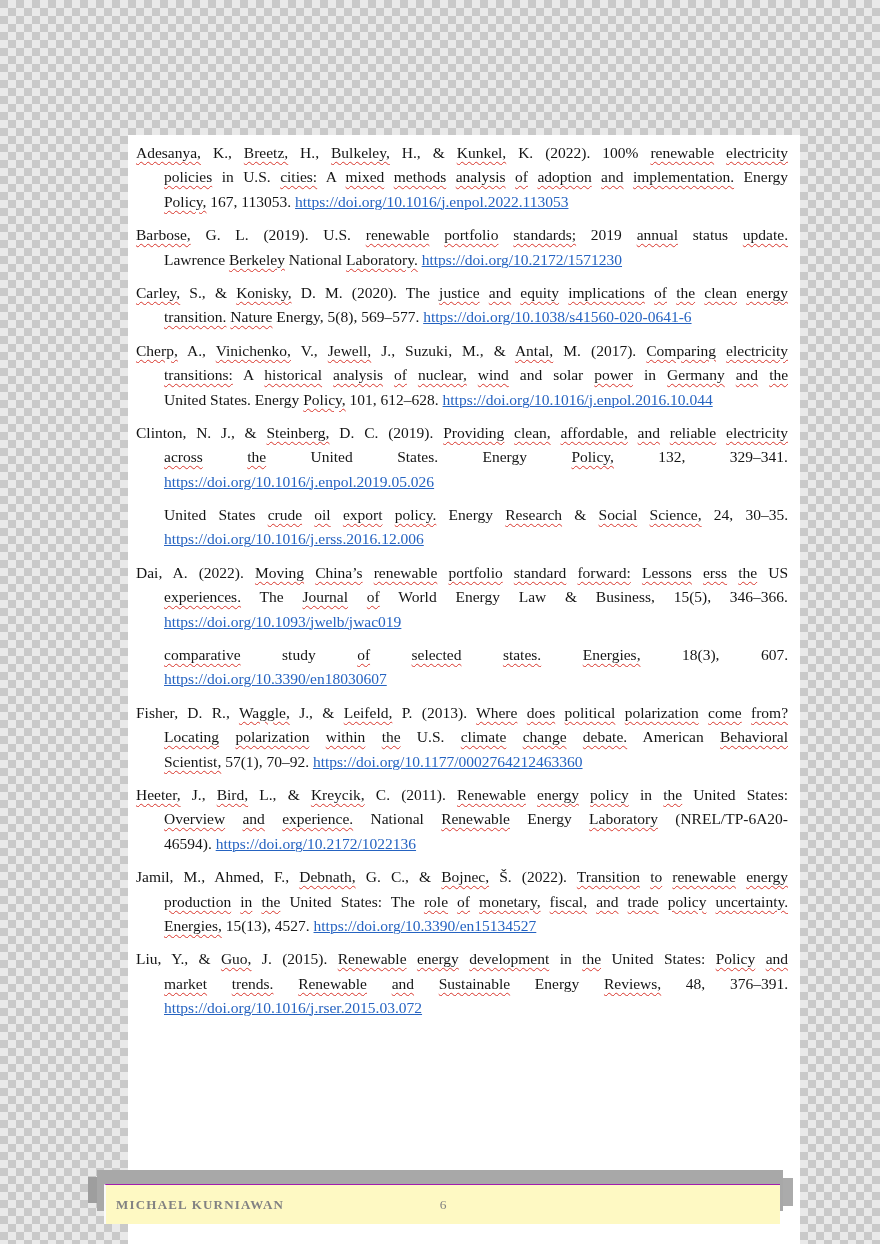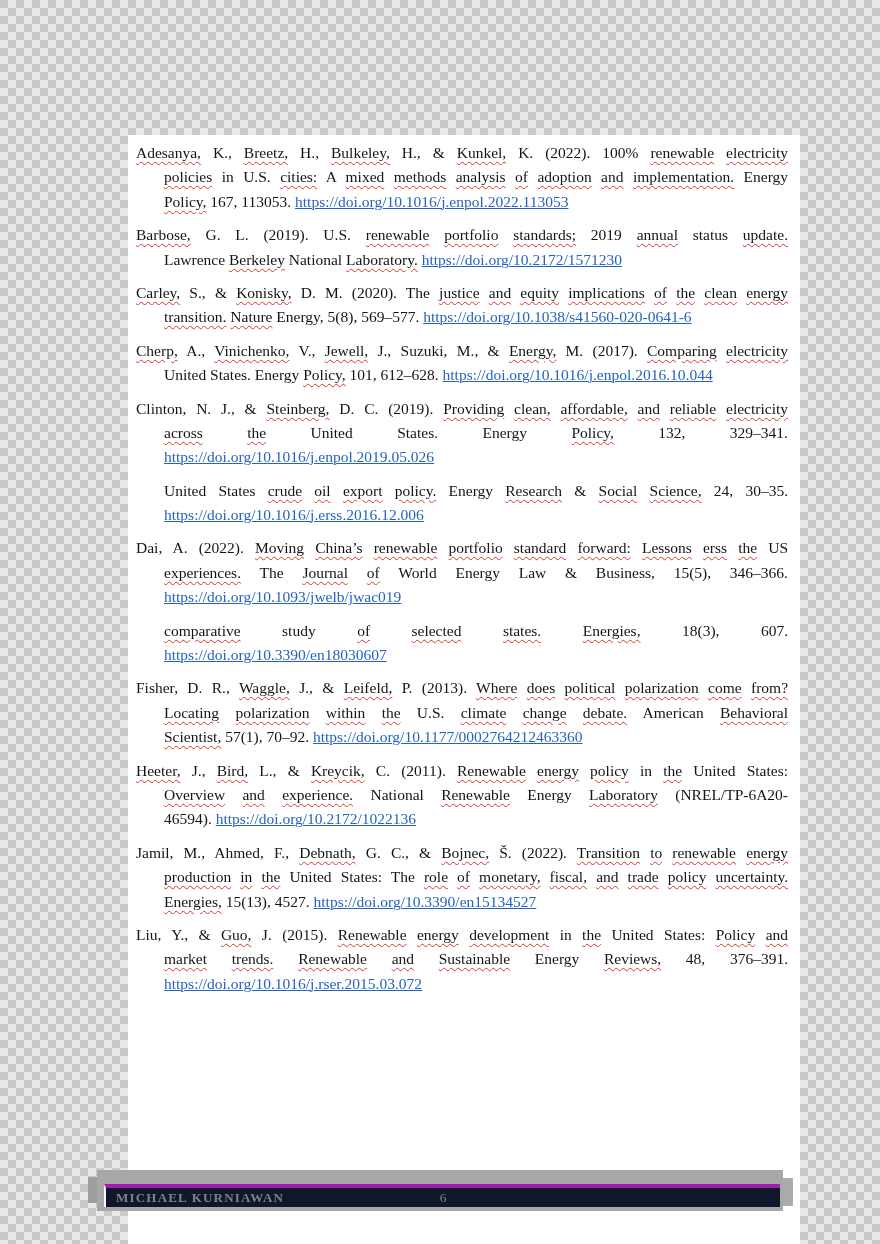--- a/index.html
+++ b/index.html
@@ -46,22 +46,22 @@
   }
   
   .f-notch{position:absolute;background:#9e9e9e;}
   .f-notch.left{left:88px;top:1177px;width:11px;height:26px;}
   .f-notch.right{left:783px;top:1178px;width:10px;height:28px;background:#ababab;}
   .f-bar{
     position:absolute;left:97px;top:1170px;width:686px;height:41px;
     background:#a8a8a8;
   }
   .f-inner{
-    position:absolute;left:7px;top:14px;right:3px;height:23px;
-    background:#0f172a;border-top:4px solid #a21caf;border-left:2px solid #fafafa;
+    position:absolute;left:7px;top:14px;right:3px;height:40px;
+    background:#fef9c3;border-top:1px solid #a21caf;border-left:2px solid #fafafa;
     box-sizing:border-box;
   }
   .f-author{
     position:absolute;left:10px;top:50%;transform:translateY(-50%);
     font-size:13px;font-weight:700;letter-spacing:1.2px;
     color:var(--footer-text,#828282);white-space:nowrap;
   }
   .f-page{
     position:absolute;left:0;right:0;top:50%;transform:translateY(-50%);
     text-align:center;font-size:13.5px;color:var(--footer-text,#828282);
@@ -80,21 +80,22 @@
         </div>
         <div class="ref">
           <div class="tline"><span class="sq">Barbose,</span> G. L. (2019). U.S. <span class="sq">renewable</span> <span class="sq">portfolio</span> <span class="sq">standards;</span> 2019 <span class="sq">annual</span> status <span class="sq">update.</span></div>
           <div class="tline cont last">Lawrence <span class="sq">Berkeley</span> National <span class="sq">Laboratory.</span> <span class="link">https://doi.org/10.2172/1571230</span></div>
         </div>
         <div class="ref">
           <div class="tline"><span class="sq">Carley,</span> S., &amp; <span class="sq">Konisky,</span> D. M. (2020). The <span class="sq">justice</span> <span class="sq">and</span> <span class="sq">equity</span> <span class="sq">implications</span> <span class="sq">of</span> <span class="sq">the</span> <span class="sq">clean</span> <span class="sq">energy</span></div>
           <div class="tline cont last"><span class="sq">transition.</span> <span class="sq">Nature</span> Energy, 5(8), 569–577. <span class="link">https://doi.org/10.1038/s41560-020-0641-6</span></div>
         </div>
         <div class="ref">
-          <div class="tline"><span class="sq">Cherp,</span> A., <span class="sq">Vinichenko,</span> V., <span class="sq">Jewell,</span> J., Suzuki, M., &amp; <span class="sq">Energy,</span> M. (2017). <span class="sq">Comparing</span> <span class="sq">electricity</span></div>
+          <div class="tline"><span class="sq">Cherp,</span> A., <span class="sq">Vinichenko,</span> V., <span class="sq">Jewell,</span> J., Suzuki, M., &amp; <span class="sq">Antal,</span> M. (2017). <span class="sq">Comparing</span> <span class="sq">electricity</span></div>
+          <div class="tline cont"><span class="sq">transitions:</span> A <span class="sq">historical</span> <span class="sq">analysis</span> <span class="sq">of</span> <span class="sq">nuclear,</span> <span class="sq">wind</span> and solar <span class="sq">power</span> in <span class="sq">Germany</span> <span class="sq">and</span> <span class="sq">the</span></div>
           <div class="tline cont last">United States. Energy <span class="sq">Policy,</span> 101, 612–628. <span class="link">https://doi.org/10.1016/j.enpol.2016.10.044</span></div>
         </div>
         <div class="ref">
           <div class="tline">Clinton, N. J., &amp; <span class="sq">Steinberg,</span> D. C. (2019). <span class="sq">Providing</span> <span class="sq">clean,</span> <span class="sq">affordable,</span> <span class="sq">and</span> <span class="sq">reliable</span> <span class="sq">electricity</span></div>
           <div class="tline cont"><span class="sq">across</span> <span class="sq">the</span> United States. Energy <span class="sq">Policy,</span> 132, 329–341.</div>
           <div class="tline cont last"><span class="link">https://doi.org/10.1016/j.enpol.2019.05.026</span></div>
         </div>
         <div class="ref">
           <div class="tline cont">United States <span class="sq">crude</span> <span class="sq">oil</span> <span class="sq">export</span> <span class="sq">policy.</span> Energy <span class="sq">Research</span> &amp; <span class="sq">Social</span> <span class="sq">Science,</span> 24, 30–35.</div>
           <div class="tline cont last"><span class="link">https://doi.org/10.1016/j.erss.2016.12.006</span></div>

